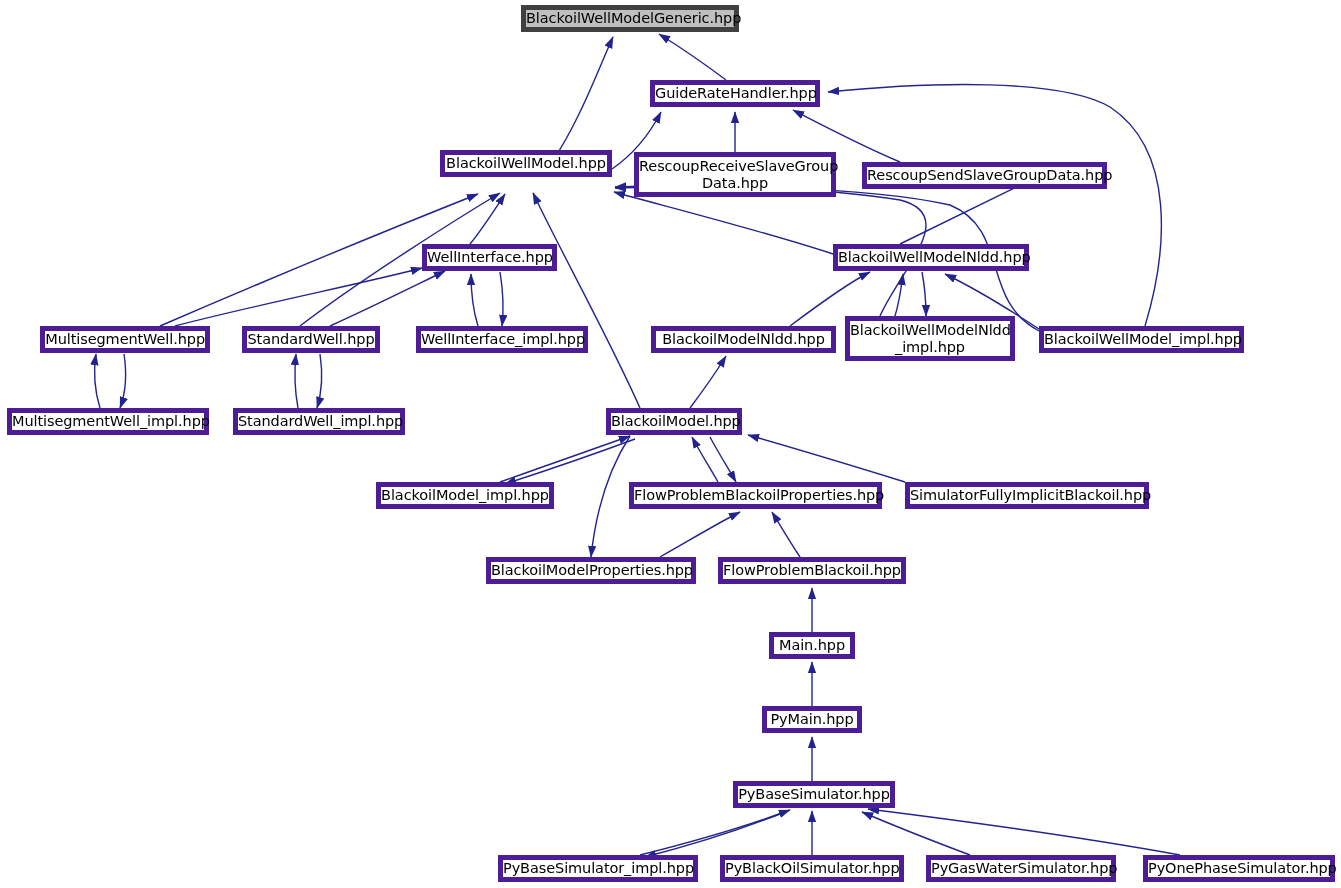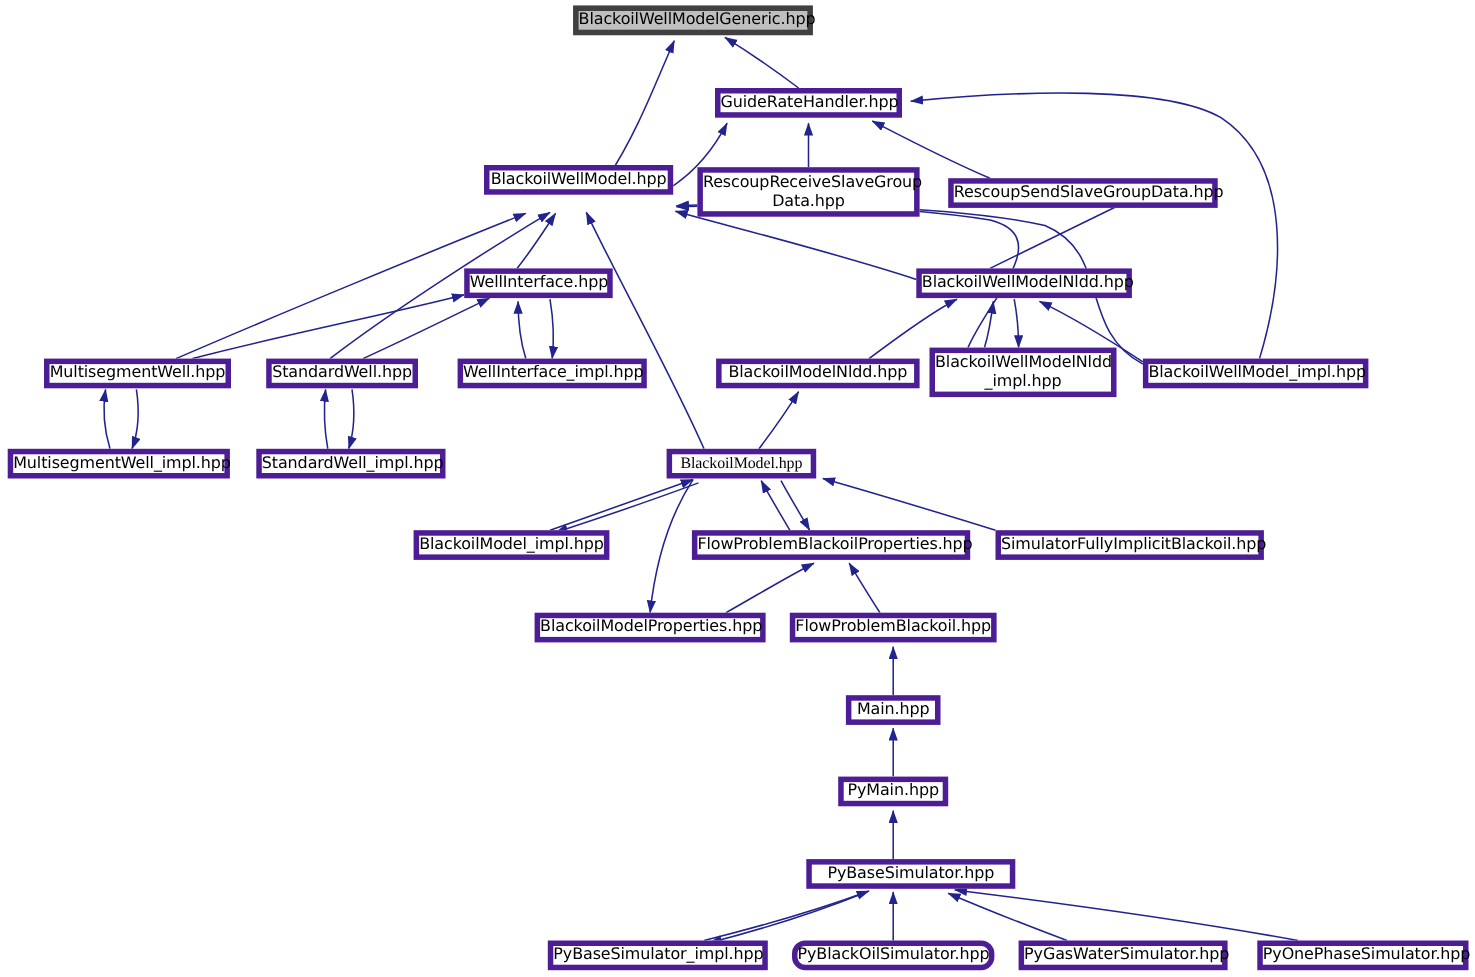--- a/index.html
+++ b/index.html
@@ -115,36 +115,36 @@
   </svg>
   <div id="node-layer">
       <div class="node root" style="left: 521px; top: 5px; width: 218px; height: 27px;"><span class="node-label">BlackoilWellModelGeneric.hpp</span></div>
       <div class="node" style="left: 650px; top: 80px; width: 170px; height: 27px;"><span class="node-label">GuideRateHandler.hpp</span></div>
       <div class="node" style="left: 440px; top: 150px; width: 172px; height: 27px;"><span class="node-label">BlackoilWellModel.hpp</span></div>
       <div class="node" style="left: 634px; top: 152px; width: 202px; height: 45px;"><span class="node-label">RescoupReceiveSlaveGroup
 Data.hpp</span></div>
       <div class="node" style="left: 862px; top: 162px; width: 245px; height: 27px;"><span class="node-label">RescoupSendSlaveGroupData.hpp</span></div>
       <div class="node" style="left: 422px; top: 244px; width: 135px; height: 27px;"><span class="node-label">WellInterface.hpp</span></div>
       <div class="node" style="left: 833px; top: 244px; width: 196px; height: 27px;"><span class="node-label">BlackoilWellModelNldd.hpp</span></div>
-      <div class="node" style="left: 40px; top: 326px; width: 170px; height: 27px;"><span class="node-label">MultisegmentWell.hpp</span></div>
+      <div class="node" style="left: 40px; top: 326px; width: 170px; height: 27px; text-align: right;"><span class="node-label">MultisegmentWell.hpp</span></div>
       <div class="node" style="left: 242px; top: 326px; width: 138px; height: 27px;"><span class="node-label">StandardWell.hpp</span></div>
       <div class="node" style="left: 416px; top: 326px; width: 172px; height: 27px;"><span class="node-label">WellInterface_impl.hpp</span></div>
       <div class="node" style="left: 651px; top: 326px; width: 185px; height: 27px;"><span class="node-label">BlackoilModelNldd.hpp</span></div>
       <div class="node" style="left: 845px; top: 316px; width: 170px; height: 45px;"><span class="node-label">BlackoilWellModelNldd
 _impl.hpp</span></div>
       <div class="node" style="left: 1039px; top: 326px; width: 205px; height: 27px;"><span class="node-label">BlackoilWellModel_impl.hpp</span></div>
       <div class="node" style="left: 7px; top: 408px; width: 202px; height: 27px;"><span class="node-label">MultisegmentWell_impl.hpp</span></div>
       <div class="node" style="left: 233px; top: 408px; width: 172px; height: 27px;"><span class="node-label">StandardWell_impl.hpp</span></div>
-      <div class="node" style="left: 606px; top: 408px; width: 136px; height: 27px; font-family: Liberation Serif, serif;"><span class="node-label">BlackoilModel.hpp</span></div>
+      <div class="node" style="left: 606px; top: 408px; width: 136px; height: 27px;"><span class="node-label">BlackoilModel.hpp</span></div>
       <div class="node" style="left: 376px; top: 482px; width: 178px; height: 27px;"><span class="node-label">BlackoilModel_impl.hpp</span></div>
       <div class="node" style="left: 629px; top: 482px; width: 253px; height: 27px;"><span class="node-label">FlowProblemBlackoilProperties.hpp</span></div>
       <div class="node" style="left: 905px; top: 482px; width: 244px; height: 27px;"><span class="node-label">SimulatorFullyImplicitBlackoil.hpp</span></div>
       <div class="node" style="left: 486px; top: 557px; width: 210px; height: 27px;"><span class="node-label">BlackoilModelProperties.hpp</span></div>
       <div class="node" style="left: 718px; top: 557px; width: 188px; height: 27px;"><span class="node-label">FlowProblemBlackoil.hpp</span></div>
       <div class="node" style="left: 769px; top: 632px; width: 86px; height: 27px;"><span class="node-label">Main.hpp</span></div>
       <div class="node" style="left: 762px; top: 706px; width: 100px; height: 27px;"><span class="node-label">PyMain.hpp</span></div>
-      <div class="node" style="left: 733px; top: 781px; width: 190px; height: 27px;"><span class="node-label">PyBaseSimulator.hpp</span></div>
+      <div class="node" style="left: 733px; top: 781px; width: 162px; height: 27px;"><span class="node-label">PyBaseSimulator.hpp</span></div>
       <div class="node" style="left: 498px; top: 855px; width: 200px; height: 27px;"><span class="node-label">PyBaseSimulator_impl.hpp</span></div>
-      <div class="node" style="left: 720px; top: 855px; width: 184px; height: 27px; border-radius: 12px;"><span class="node-label">PyBlackOilSimulator.hpp</span></div>
+      <div class="node" style="left: 720px; top: 855px; width: 184px; height: 27px;"><span class="node-label">PyBlackOilSimulator.hpp</span></div>
       <div class="node" style="left: 926px; top: 855px; width: 190px; height: 27px;"><span class="node-label">PyGasWaterSimulator.hpp</span></div>
       <div class="node" style="left: 1143px; top: 855px; width: 192px; height: 27px;"><span class="node-label">PyOnePhaseSimulator.hpp</span></div>
     </div>
 </div>
 
 </body></html>

